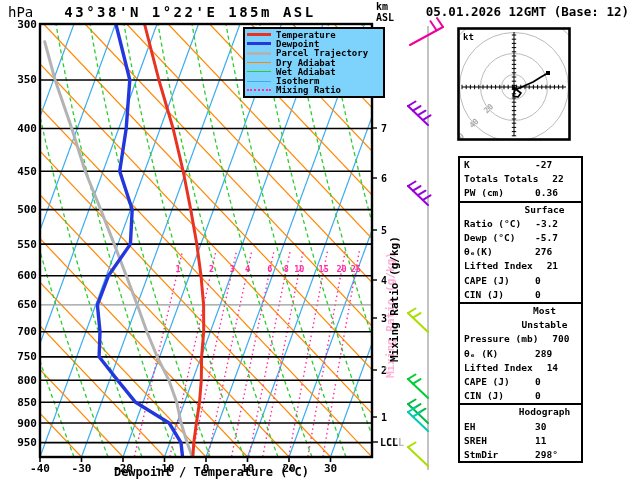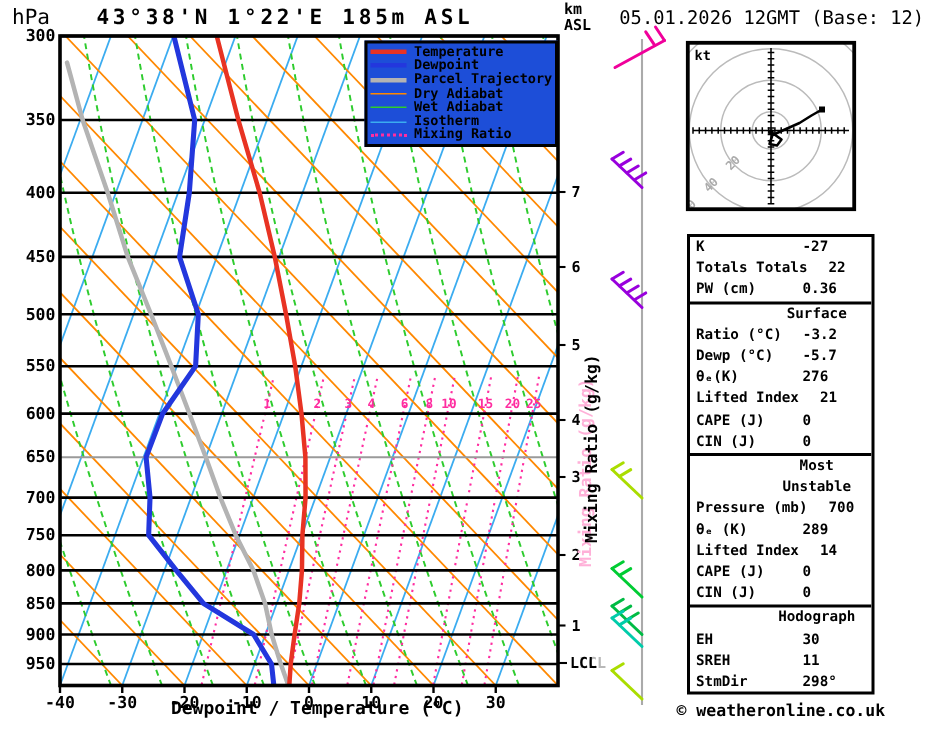--- a/index.html
+++ b/index.html
@@ -2,23 +2,23 @@
 <html><head>
 <meta charset="utf-8">
 <style>
   html,body{margin:0;padding:0;background:#fff;}
   .screen{position:relative;width:629px;height:486px;background:#ffffff;overflow:hidden;
           font-family:"DejaVu Sans Mono","Liberation Mono",monospace;color:#000;}
   .abs{position:absolute;}
   #skewt-svg,#hodo-svg{position:absolute;}
   .hpa-unit{left:8px;top:4px;font-size:14px;font-weight:normal;}
   .station-title{left:40px;top:4px;width:300px;text-align:center;font-size:14px;font-weight:bold;letter-spacing:2.5px;white-space:nowrap;}
-  .run-date{left:400px;top:4px;width:229px;text-align:center;font-size:12.5px;font-weight:normal;white-space:nowrap;}
+  .run-date{left:400px;top:4px;width:229px;text-align:right;font-size:12.5px;font-weight:bold;white-space:nowrap;}
   .km-header{left:376px;top:1px;width:32px;text-align:left;font-size:10px;font-weight:bold;line-height:11px;}
-  .legend{left:243px;top:27px;width:129px;height:71px;background:#1d4ed8;border:2px solid #000;
+  .legend{left:243px;top:27px;width:142px;height:71px;background:#7dd3fc;border:2px solid #000;
           box-sizing:border-box;padding:1px 2px;z-index:3;}
   .legend-row{display:flex;align-items:center;height:9.3px;}
   .legend-swatch{width:24px;margin-right:5px;flex:none;}
   .legend-label{font-size:9px;font-weight:bold;white-space:nowrap;}
   .mr-axis-label{top:222px;height:140px;writing-mode:vertical-rl;transform:rotate(180deg);
                  font-size:11px;font-weight:bold;white-space:nowrap;z-index:2;}
   .mr-black{left:388px;color:#000;}
   .mr-pink{left:384px;top:238px;color:#ffb0d8;z-index:1;}
   .x-axis-title{left:44px;top:465px;width:265px;text-align:right;font-size:12px;font-weight:bold;}
   .footer{left:451px;top:467px;width:175px;font-size:11px;font-weight:bold;white-space:nowrap;}
@@ -446,14 +446,13 @@
           <span class="val">298°</span>
         </div>
       <div class="trow">
           <span>StmSpd (kt)</span>
           <span class="val">16</span>
         </div>
     </div>
   </div>
 
   <div class="abs x-axis-title">Dewpoint / Temperature (°C)</div>
-  <div class="abs footer">© weatheronline.co.uk</div>
 </div>
 
 </body></html>

